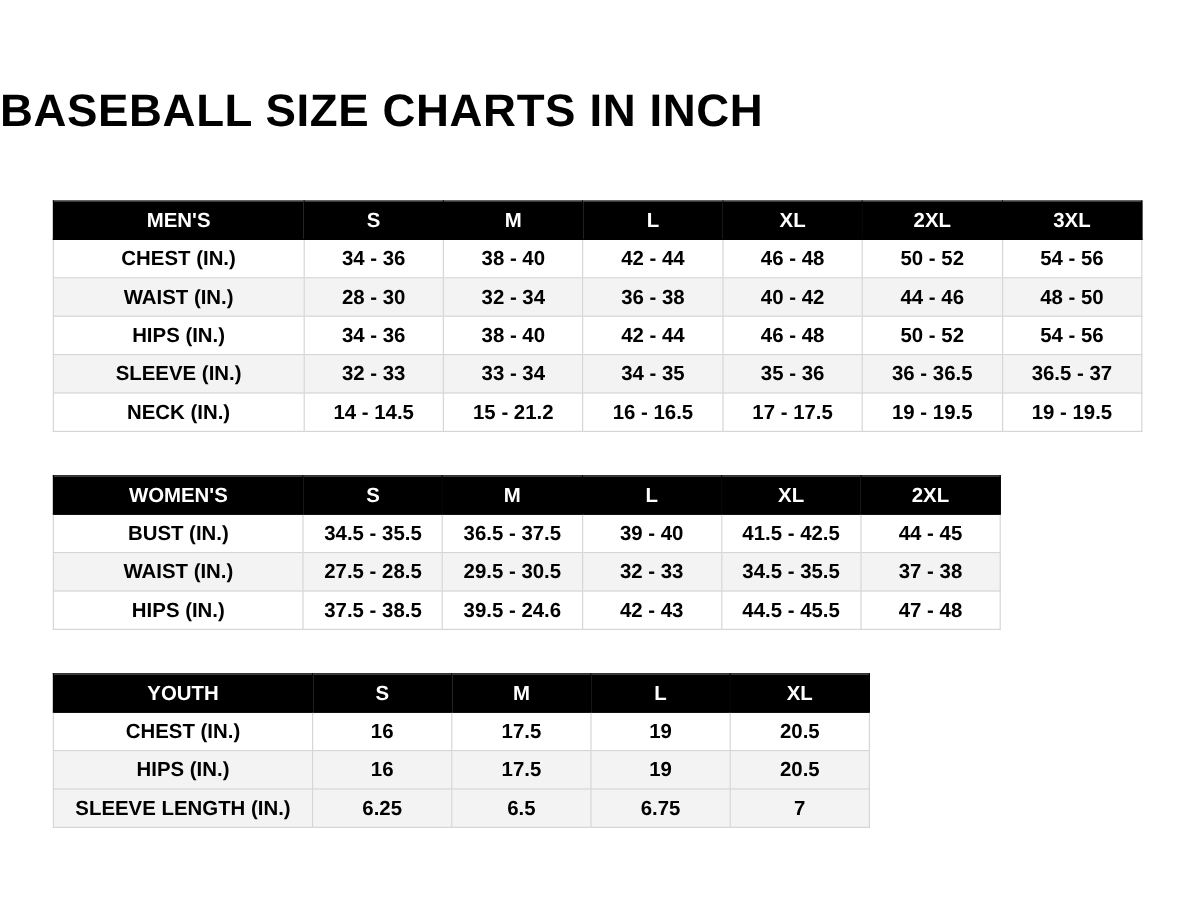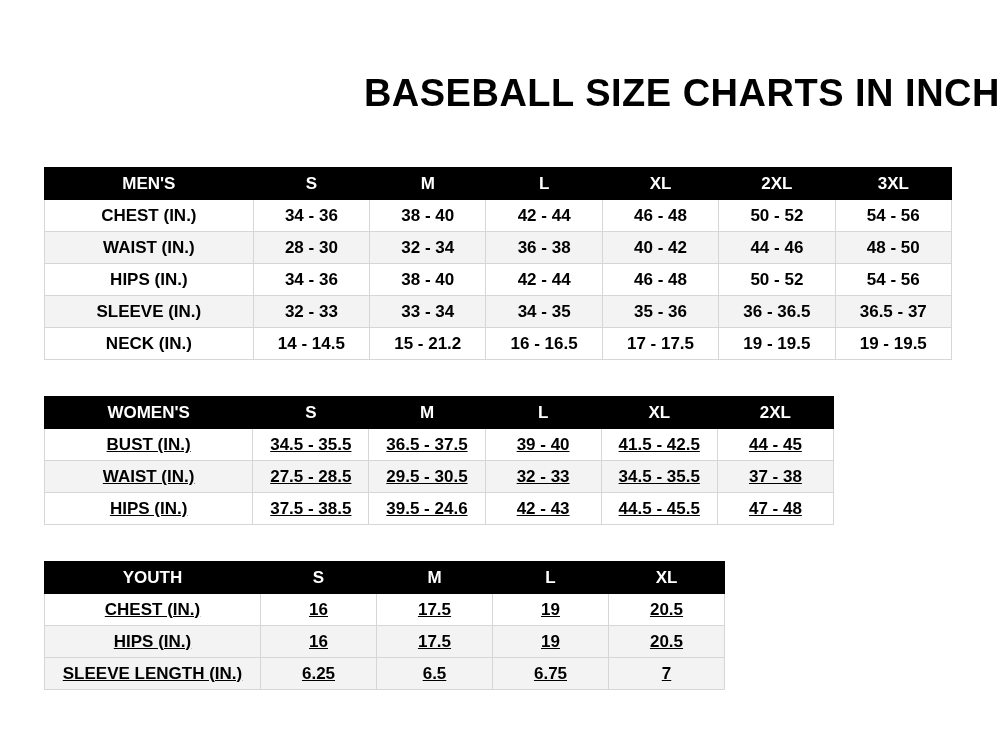--- a/index.html
+++ b/index.html
@@ -14,21 +14,21 @@
     color: #000000;
     overflow: hidden;
   }
   .page {
     position: relative;
     width: 1000px;
     height: 752px;
     box-sizing: border-box;
   }
   .title {
-    text-align: right;
+    text-align: left;
     font-size: 38px;
     font-weight: bold;
     letter-spacing: 0.5px;
     margin: 0;
     padding-top: 72px;
     color: #000;
   }
   .tables {
     padding: 0 44px;
     margin-top: 52px;
@@ -36,21 +36,21 @@
   }
   table {
     border-collapse: collapse;
     table-layout: fixed;
     font-size: 17px;
   }
   table.men  { width: 908px; }
   table.women{ width: 790px; }
   table.youth{ width: 680px; padding-left: 48px; }
 
-  table.women, table.youth { margin-top: 36px; text-decoration: underline; }
+  table.women, table.youth { margin-top: 36px; }
 
   thead th {
     background: #000000;
     color: #ffffff;
     font-weight: bold;
     font-size: 17px;
     height: 31px;
     padding: 0;
     text-align: center;
     border: 1px solid #000000;

